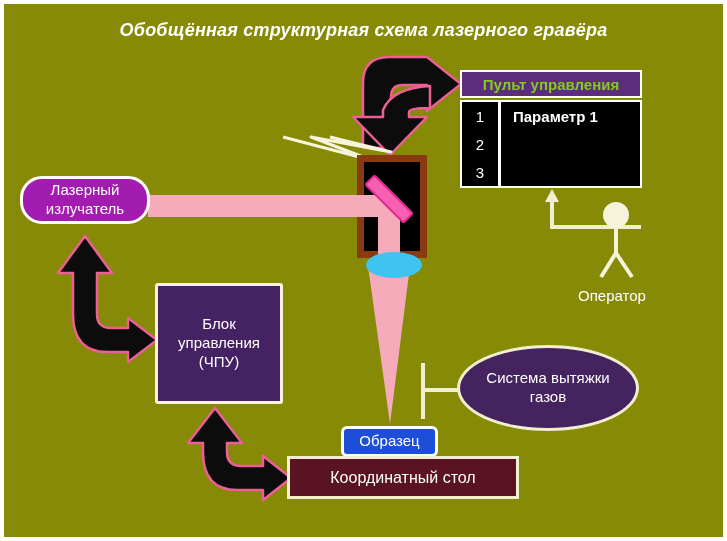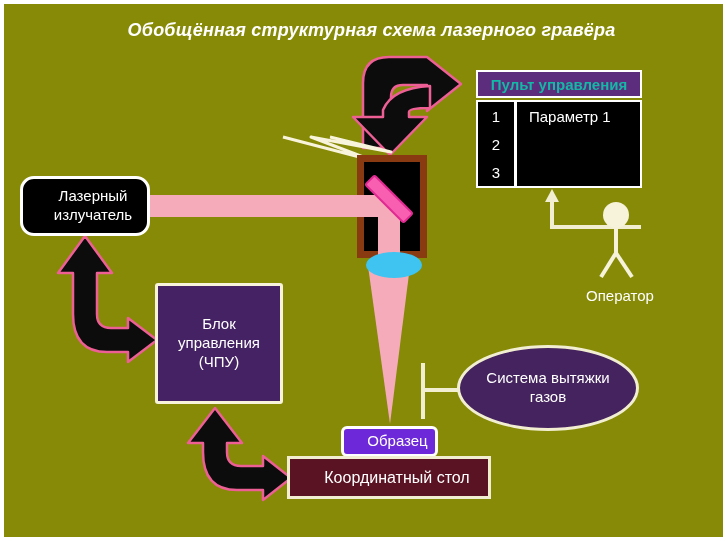--- a/index.html
+++ b/index.html
@@ -3,61 +3,61 @@
 <meta charset="utf-8">
 <style>
   html,body{margin:0;padding:0;background:#555;}
   .stage{
     position:relative;width:727px;height:541px;overflow:hidden;
     background:#868a06;
     font-family:"Liberation Sans", sans-serif;
     -webkit-font-smoothing:antialiased;
   }
   .frame{position:absolute;inset:0;border:4px solid #ffffff;pointer-events:none;z-index:9;}
-  .abs{position:absolute;box-sizing:border-box;padding-left:16px;}
+  .abs{position:absolute;box-sizing:border-box;}
   .title{
     left:0;right:0;top:20px;text-align:center;color:#fff;
     font-size:18px;font-weight:bold;font-style:italic;letter-spacing:.2px;z-index:3;
   }
   .box{
     display:flex;align-items:center;justify-content:center;text-align:center;
     color:#fff;z-index:3;line-height:1.25;
   }
   .laser-emitter{
-    left:20px;top:176px;width:130px;height:60px;
-    background:#000000;border:3px solid #ffffff;border-radius:14px;font-size:15px;
+    left:20px;top:176px;width:130px;height:48px;
+    background:#a21caf;border:3px solid #ffffff;border-radius:22px;font-size:15px;
   }
   .callout-label{
     left:228px;top:88px;width:129px;height:48px;
     background:#46215f;border:3px solid #f8f4dc;font-size:15px;
   }
   .control-unit{
     left:155px;top:283px;width:128px;height:121px;
     background:#452263;border:3px solid #f8f4dc;border-radius:3px;font-size:15px;
     padding:0 28px;
   }
   .panel{left:460px;top:70px;width:182px;z-index:3;}
   .panel-header{
     box-sizing:border-box;height:28px;background:#5c2d7c;border:2px solid #ffffff;
-    color:#14b8a6;font-size:15px;font-weight:bold;display:flex;align-items:center;justify-content:center;
+    color:#84cc16;font-size:15px;font-weight:bold;display:flex;align-items:center;justify-content:center;
   }
   .panel-body{
     box-sizing:border-box;margin-top:2px;background:#000;border:2px solid #ffffff;
     color:#fff;font-size:15px;
   }
   .p-row{display:flex;align-items:center;height:28px;}
   .p-num{width:36px;text-align:center;border-right:3px solid #ffffff;align-self:stretch;
          display:flex;align-items:center;justify-content:center;}
-  .p-label{padding-left:12px;}
+  .p-label{padding-left:12px;font-weight:bold;}
   .sample{
     left:341px;top:426px;width:97px;height:31px;
-    background:#6d28d9;border:3px solid #ffffff;border-radius:6px;font-size:15px;
+    background:#1d4ed8;border:3px solid #ffffff;border-radius:6px;font-size:15px;
   }
   .coord-table{
-    left:287px;top:456px;width:204px;height:43px;
+    left:287px;top:456px;width:232px;height:43px;
     background:#5a1322;border:3px solid #f2eed2;font-size:16px;
   }
   .exhaust{
     left:457px;top:345px;width:182px;height:86px;border-radius:50%;
     background:#44235e;border:3px solid #f2eed2;font-size:15px;padding:0 14px;text-align:center;
   }
   .operator-label{left:557px;top:276px;width:110px;text-align:center;color:#fff;font-size:15px;z-index:3;margin-top:11px;}
   svg.layer{position:absolute;inset:0;z-index:2;}
 </style>
 </head>

